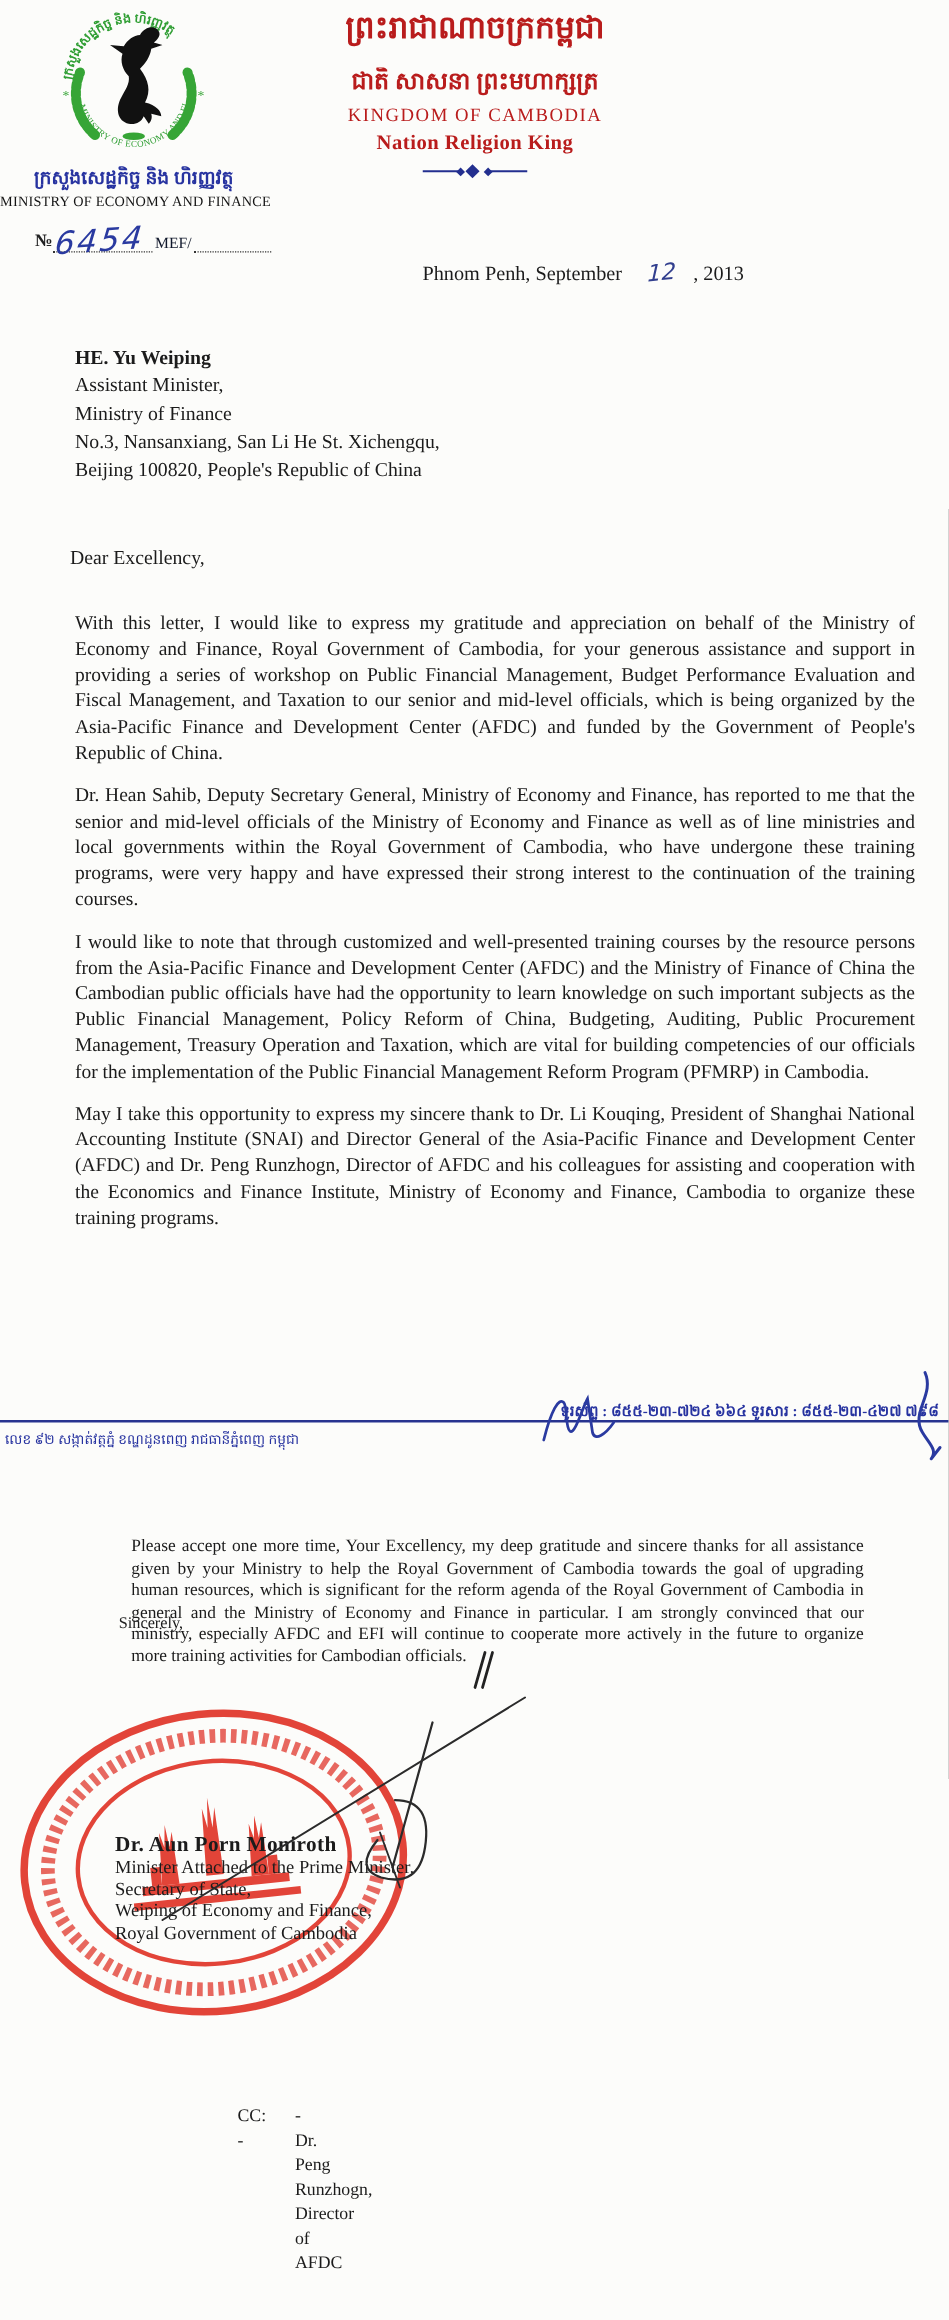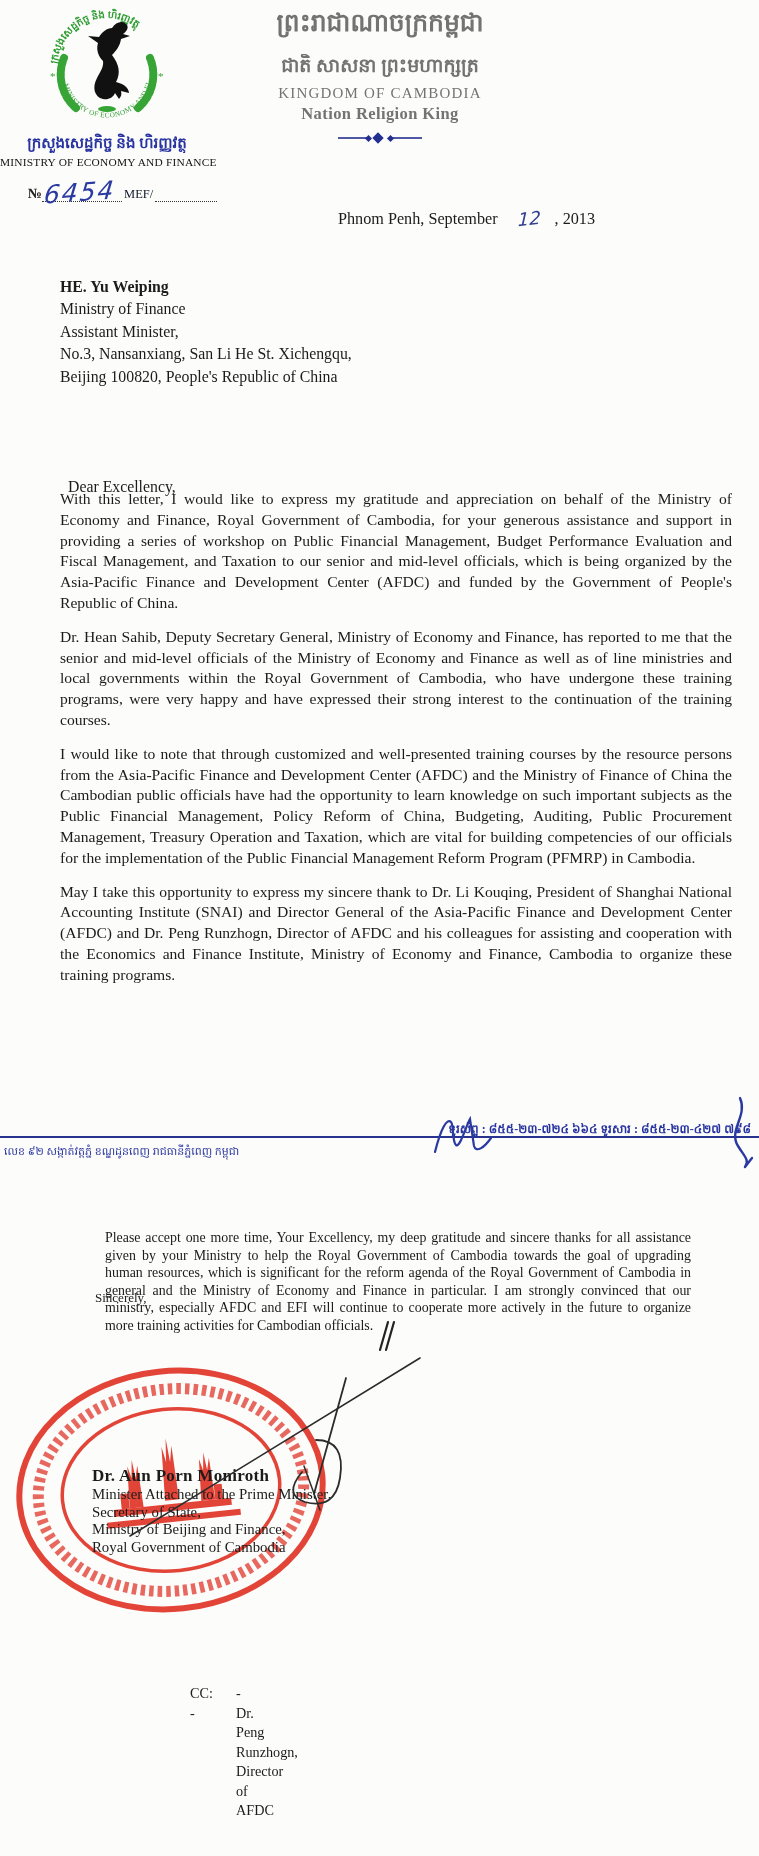--- a/index.html
+++ b/index.html
@@ -6,21 +6,21 @@
   .page{
     position:relative;width:759px;height:1856px;margin:0 auto;
     background:#fcfcfa;overflow:hidden;
     font-family:"Liberation Serif",serif;color:#1b1b1b;
   }
   
   .seal{position:absolute;left:42px;top:6px;width:130px;height:130px;}
   .org-block{position:absolute;left:0px;top:133px;width:214px;text-align:center;}
   .org-kh{color:#2733a0;font-weight:bold;font-size:15px;line-height:20px;white-space:nowrap;overflow:hidden;}
   .org-en{color:#141414;font-size:11.4px;letter-spacing:.2px;margin-top:3px;white-space:nowrap;}
-  .kingdom{position:absolute;left:212px;top:8px;width:336px;text-align:center;color:#737373;}
+  .kingdom{position:absolute;left:212px;top:8px;width:336px;text-align:center;color:#b91c1c;}
   .kg-kh1{font-size:25px;font-weight:bold;line-height:30px;white-space:nowrap;overflow:hidden;}
   .kg-kh2{font-size:19px;font-weight:bold;line-height:24px;margin-top:16px;white-space:nowrap;overflow:hidden;}
   .kg-en1{font-size:15px;letter-spacing:1.2px;margin-top:7px;}
   .kg-en2{font-size:16.5px;font-weight:bold;letter-spacing:.4px;margin-top:2px;}
   .kg-div{margin-top:6px;}
   .refline{position:absolute;left:28px;top:176px;display:flex;align-items:flex-end;height:26px;}
   .no-sym{font-size:14px;font-weight:bold;color:#222;}
   .ref-dots{position:relative;width:80px;border-bottom:1.6px dotted #333;height:12px;}
   .ref-num{
     position:absolute;left:2px;bottom:-6px;
@@ -31,21 +31,21 @@
   .ref-mef{font-size:12.5px;color:#0f172a;margin:0 2px;}
   .ref-dots2{width:62px;border-bottom:1.6px dotted #333;height:12px;}
   .dateline{position:absolute;left:338px;top:208px;font-size:16.2px;display:flex;align-items:flex-end;}
   .date-day{
     font-family:"DejaVu Sans",sans-serif;font-style:italic;font-size:18px;color:#323f8e;
     margin:0 14px 0 20px;transform:rotate(-6deg) skewX(-8deg);
   }
   
   .address{position:absolute;left:60px;top:276px;font-size:15.8px;line-height:22.4px;}
   .addr-name{font-weight:bold;}
-  .salutation{position:absolute;left:68px;top:438px;font-size:15.8px;margin-top:40px;}
+  .salutation{position:absolute;left:56px;top:438px;font-size:15.8px;}
   .letter-body{position:absolute;left:60px;top:477px;width:672px;}
   .letter-body p{margin:12px 0 13px 0;text-align:justify;font-size:15.6px;line-height:20.8px;}
   
   .rule{position:absolute;left:0;top:1136px;width:759px;height:2px;background:#27338f;}
   .f-left{position:absolute;left:4px;top:1144px;font-size:11px;color:#2733a0;white-space:nowrap;max-width:370px;overflow:hidden;}
   .f-right{position:absolute;right:8px;top:1121px;font-size:12px;color:#2733a0;white-space:nowrap;max-width:370px;overflow:hidden;font-weight:bold;}
   .initials-svg{position:absolute;left:430px;top:1110px;}
   .corner-svg{position:absolute;left:720px;top:1096px;}
   
   .p2para{position:absolute;left:105px;top:1229px;width:586px;font-size:13.9px;line-height:17.6px;text-align:justify;}
@@ -120,22 +120,22 @@
   </div>
 
   <div class="dateline">
     <span>Phnom Penh, September</span>
     <span class="date-day">12</span>
     <span>, 2013</span>
   </div>
 
   <div class="address">
     <div class="addr-name">HE. Yu Weiping</div>
+    <div>Assistant Minister,</div>
     <div>Ministry of Finance</div>
-    <div>Assistant Minister,</div>
     <div>No.3, Nansanxiang, San Li He St. Xichengqu,</div>
     <div>Beijing 100820, People's Republic of China</div>
   </div>
 
   <div class="salutation">Dear Excellency,</div>
 
   <div class="letter-body">
     <p>With this letter, I would like to express my gratitude and appreciation on behalf of the Ministry of Economy and Finance, Royal Government of Cambodia, for your generous assistance and support in providing a series of workshop on Public Financial Management, Budget Performance Evaluation and Fiscal Management, and Taxation to our senior and mid-level officials, which is being organized by the Asia-Pacific Finance and Development Center (AFDC) and funded by the Government of People's Republic of China.</p>
     <p>Dr. Hean Sahib, Deputy Secretary General, Ministry of Economy and Finance, has reported to me that the senior and mid-level officials of the Ministry of Economy and Finance as well as of line ministries and local governments within the Royal Government of Cambodia, who have undergone these training programs, were very happy and have expressed their strong interest to the continuation of the training courses.</p>
     <p>I would like to note that through customized and well-presented training courses by the resource persons from the Asia-Pacific Finance and Development Center (AFDC) and the Ministry of Finance of China the Cambodian public officials have had the opportunity to learn knowledge on such important subjects as the Public Financial Management, Policy Reform of China, Budgeting, Auditing, Public Procurement Management, Treasury Operation and Taxation, which are vital for building competencies of our officials for the implementation of the Public Financial Management Reform Program (PFMRP) in Cambodia.</p>
@@ -184,21 +184,21 @@
       <path d="M 238 34 L 206 150" stroke-width="1.8"></path>
       <path d="M 208 96 q 30 0 24 38 q -5 32 -35 24 q -22 -7 -3 -30" stroke-width="1.8"></path>
       <path d="M 196 122 l 16 44" stroke-width="1.5"></path>
     </g>
   </svg>
 
   <div class="signer">
     <div class="signer-name">Dr. Aun Porn Moniroth</div>
     <div class="signer-line">Minister Attached to the Prime Minister,</div>
     <div class="signer-line">Secretary of State,</div>
-    <div class="signer-line">Ministry of Beijing and Finance,</div>
+    <div class="signer-line">Weiping of Economy and Finance,</div>
     <div class="signer-line">Royal Government of Cambodia</div>
   </div>
 
   <div class="cc">
     <div>CC:</div>
     <div class="cc-dash">-</div>
     <div></div>
     <div class="cc-dash">-</div>
     <div>Dr. Peng Runzhogn, Director of AFDC</div>
   </div>

